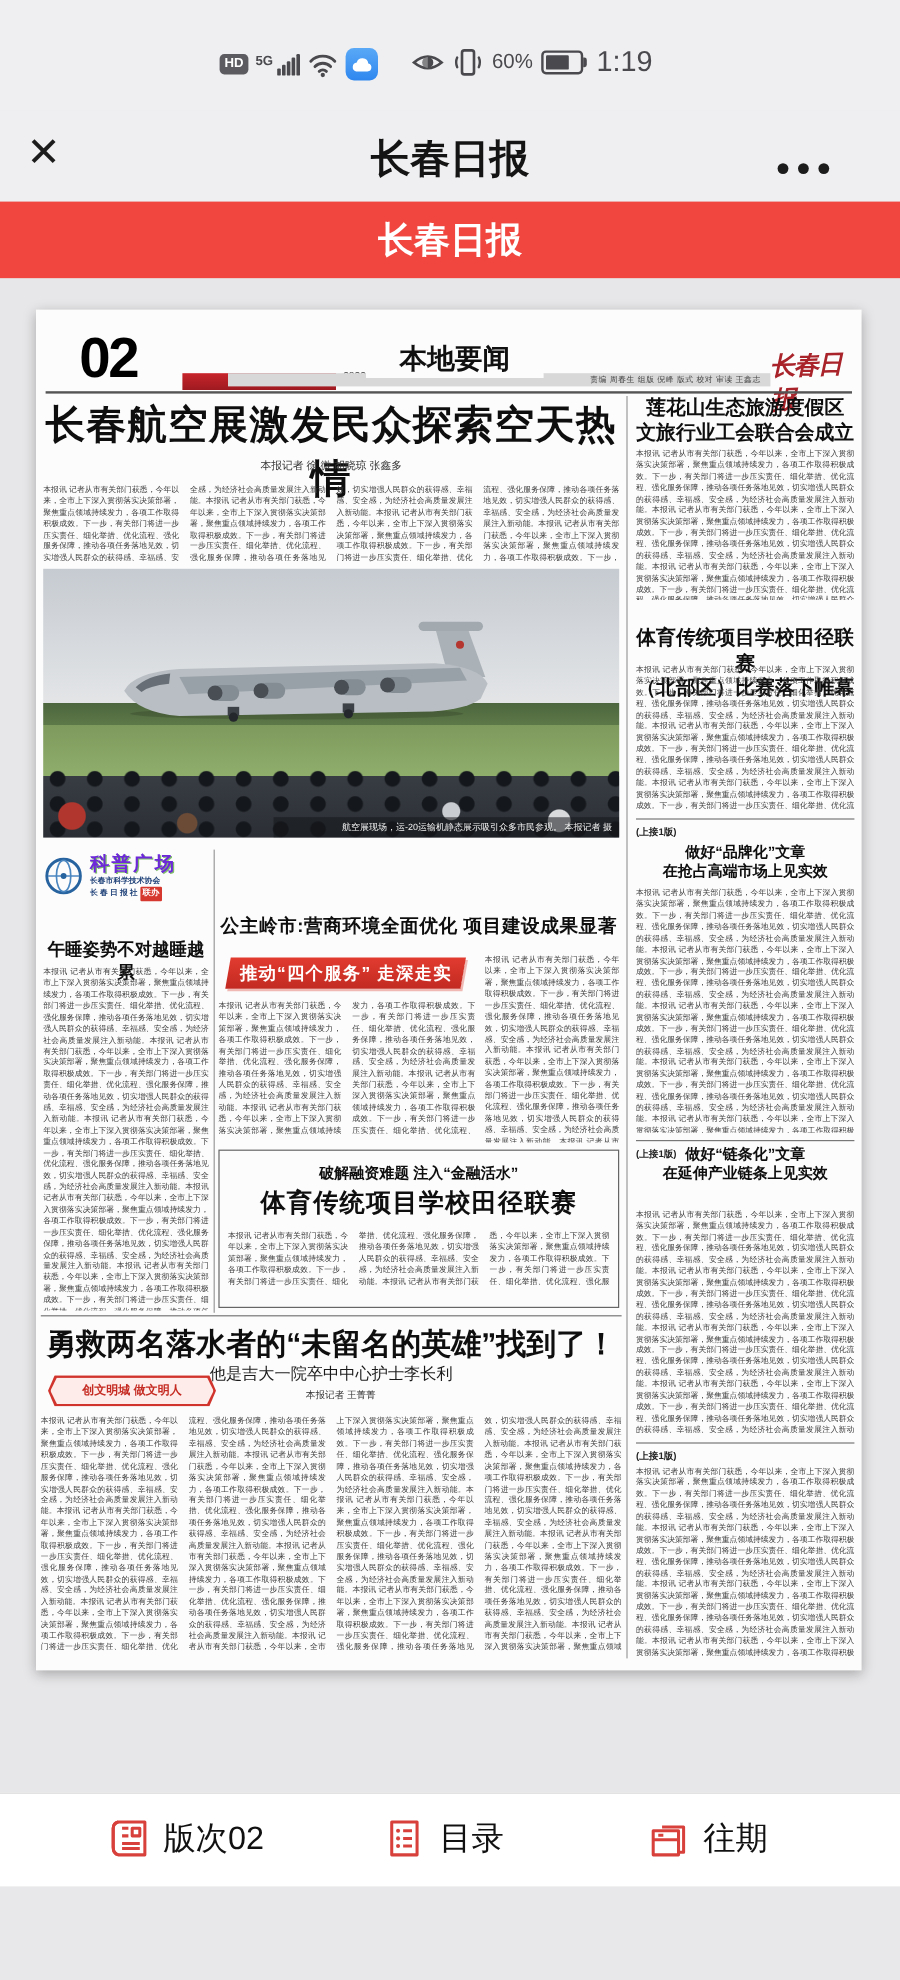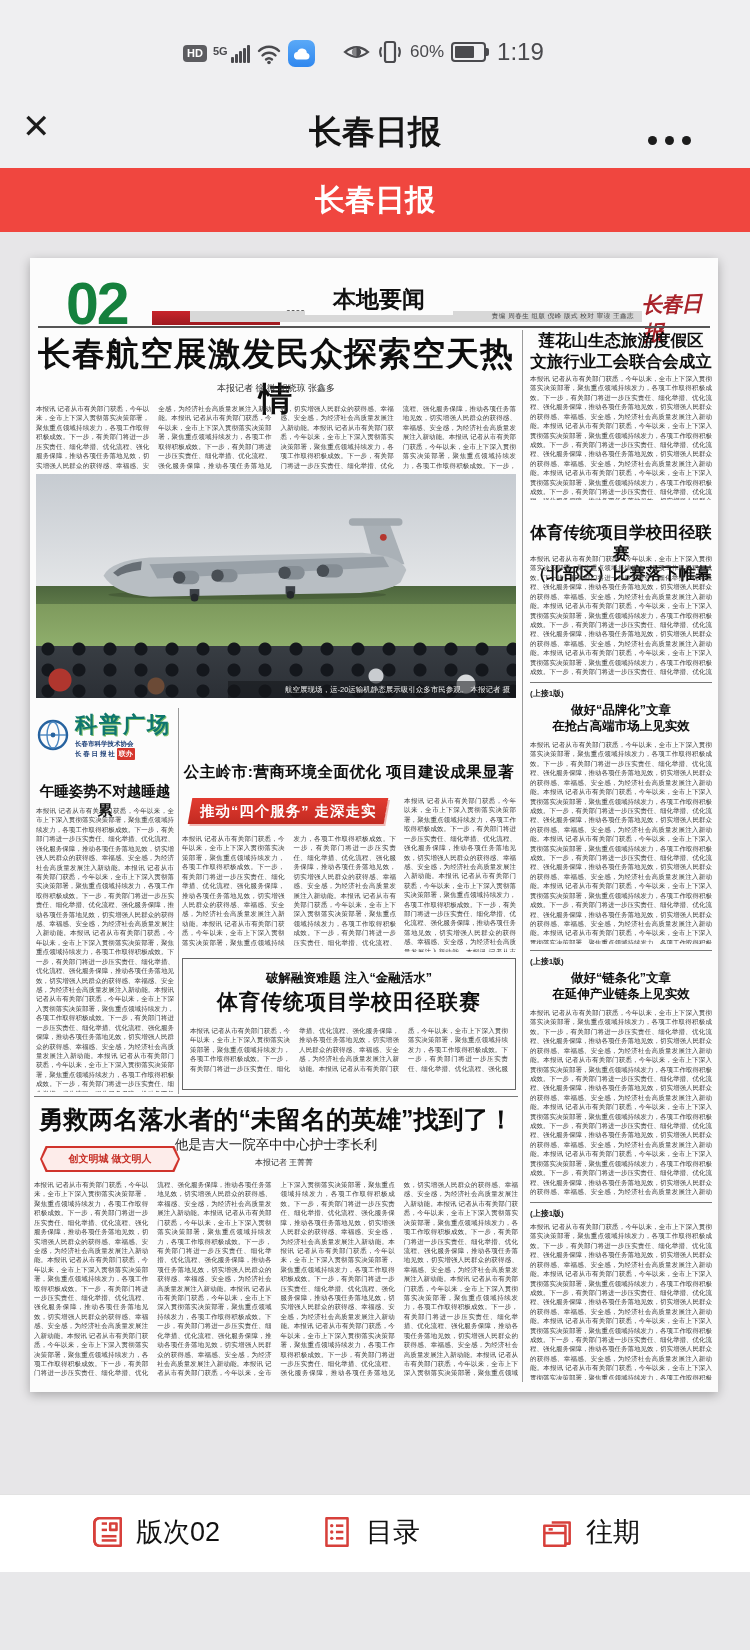--- a/index.html
+++ b/index.html
@@ -35,21 +35,21 @@
 
   
   #banner{left:0;top:168px;width:750px;height:64px;background:#f0463f;
     display:flex;align-items:center;justify-content:center;color:#fff;font-size:30px;font-weight:600;}
 
   
   #content{left:0;top:232px;width:750px;height:1262px;background:#e7e6e8;}
   #sheet{left:30px;top:26px;width:688px;height:1134px;background:#fcfcfc;
     box-shadow:0 3px 10px rgba(0,0,0,.28);overflow:hidden;}
 
-  .pgnum{left:36px;top:12px;font-size:59px;font-weight:900;color:#15803d;letter-spacing:-2px;}
+  .pgnum{left:36px;top:12px;font-size:47px;font-weight:900;color:#000000;letter-spacing:-2px;}
   .redbar{left:122px;top:53px;width:128px;height:14px;background:linear-gradient(#c8242b,#9e1a20);}
   .pdate{left:256px;top:50px;font-size:8.5px;color:#333;}
   .graystrip{left:160px;top:53px;width:452px;height:11px;background:#d8d8d8;
     display:flex;align-items:center;justify-content:flex-end;padding-right:8px;box-sizing:border-box;}
   .staff{font-size:6.5px;color:#444;letter-spacing:.5px;}
   .section-title{left:275px;top:26px;width:140px;text-align:center;background:#fcfcfc;
     font-size:23px;font-weight:900;color:#101010;padding:0 4px;}
   .masthead{left:612px;top:32px;width:76px;font-family:"DejaVu Serif",serif;font-style:italic;
     font-weight:900;font-size:21px;color:#a8232a;transform:rotate(-2deg);letter-spacing:-1px;}
   .headrule{left:8px;top:68px;width:672px;height:0;border-top:2px solid #555;}
@@ -81,21 +81,21 @@
       radial-gradient(circle at 12px 9px,#14171c 0 6px,transparent 7px);
     background-size:auto,auto,auto,auto,31px 21px;
     background-repeat:no-repeat,no-repeat,no-repeat,no-repeat,repeat;}
   .caption{position:absolute;right:0;bottom:0;left:40%;height:17px;
     background:rgba(20,22,26,.55);display:flex;align-items:center;justify-content:flex-end;
     padding-right:6px;font-size:7.5px;color:#f2f2f2;}
 
   
   .kepu{left:6px;top:452px;width:138px;}
   .kepu-row{display:flex;align-items:center;gap:5px;}
-  .kepu-tag{font-size:22px;font-weight:900;color:#0f766e;text-shadow:1px 1px 0 #7fbf6a;letter-spacing:2px;}
+  .kepu-tag{font-size:16px;font-weight:900;color:#6d28d9;text-shadow:1px 1px 0 #7fbf6a;letter-spacing:2px;}
   .kepu-org{font-size:6.5px;font-weight:bold;color:#1c3f77;line-height:1.3;}
   .lb-badge{display:inline-block;background:#d6372e;color:#fff;font-size:7px;
     padding:1px 2px;border-radius:1px;margin-left:2px;}
   .nap-head{left:6px;top:524px;width:138px;font-size:14.5px;}
 
   
   .gzl-head{left:152px;top:504px;width:334px;font-size:15.5px;letter-spacing:.5px;}
   .flag{left:160px;top:540px;width:196px;height:26px;transform:skewX(-10deg);
     background:linear-gradient(#e23b30,#c22a21);display:flex;align-items:center;justify-content:center;
     box-shadow:2px 2px 0 #f0b9b4;}
@@ -293,21 +293,21 @@
 
       <div class="abs hrule" style="left:500px;top:424px;width:182px;"></div>
       <div class="abs rc cont-mark" style="top:430px;">(上接1版)</div>
       <div class="abs rc hl rc-sub" style="top:444px;">
         <span>做好“品牌化”文章</span><br><span>在抢占高端市场上见实效</span>
       </div>
       <div class="abs rc ft" style="top:482px;height:204px;">本报讯 记者从市有关部门获悉，今年以来，全市上下深入贯彻落实决策部署，聚焦重点领域持续发力，各项工作取得积极成效。下一步，有关部门将进一步压实责任、细化举措、优化流程、强化服务保障，推动各项任务落地见效，切实增强人民群众的获得感、幸福感、安全感，为经济社会高质量发展注入新动能。本报讯 记者从市有关部门获悉，今年以来，全市上下深入贯彻落实决策部署，聚焦重点领域持续发力，各项工作取得积极成效。下一步，有关部门将进一步压实责任、细化举措、优化流程、强化服务保障，推动各项任务落地见效，切实增强人民群众的获得感、幸福感、安全感，为经济社会高质量发展注入新动能。本报讯 记者从市有关部门获悉，今年以来，全市上下深入贯彻落实决策部署，聚焦重点领域持续发力，各项工作取得积极成效。下一步，有关部门将进一步压实责任、细化举措、优化流程、强化服务保障，推动各项任务落地见效，切实增强人民群众的获得感、幸福感、安全感，为经济社会高质量发展注入新动能。本报讯 记者从市有关部门获悉，今年以来，全市上下深入贯彻落实决策部署，聚焦重点领域持续发力，各项工作取得积极成效。下一步，有关部门将进一步压实责任、细化举措、优化流程、强化服务保障，推动各项任务落地见效，切实增强人民群众的获得感、幸福感、安全感，为经济社会高质量发展注入新动能。本报讯 记者从市有关部门获悉，今年以来，全市上下深入贯彻落实决策部署，聚焦重点领域持续发力，各项工作取得积极成效。下一步，有关部门将进一步压实责任、细化举措、优化流程、强化服务保障，推动各项任务落地见效，切实增强人民群众的获得感、幸福感、安全感，为经济社会高质量发展注入新动能。本报讯 记者从市有关部门获悉，今年以来，全市上下深入贯彻落实决策部署，聚焦重点领域持续发力，各项工作取得积极成效。下一步，有关部门将进一步压实责任、细化举措、优化流程、强化服务保障，推动各项任务落地见效，切实增强人民群众的获得感、幸福感、安全感，为经济社会高质量发展注入新动能。</div>
 
       <div class="abs hrule" style="left:500px;top:692px;width:182px;"></div>
       <div class="abs rc cont-mark" style="top:698px;">(上接1版)</div>
-      <div class="abs rc hl rc-sub" style="top:712px;">
+      <div class="abs rc hl rc-sub" style="top:696px;">
         <span>做好“链条化”文章</span><br><span>在延伸产业链条上见实效</span>
       </div>
       <div class="abs rc ft" style="top:750px;height:188px;">本报讯 记者从市有关部门获悉，今年以来，全市上下深入贯彻落实决策部署，聚焦重点领域持续发力，各项工作取得积极成效。下一步，有关部门将进一步压实责任、细化举措、优化流程、强化服务保障，推动各项任务落地见效，切实增强人民群众的获得感、幸福感、安全感，为经济社会高质量发展注入新动能。本报讯 记者从市有关部门获悉，今年以来，全市上下深入贯彻落实决策部署，聚焦重点领域持续发力，各项工作取得积极成效。下一步，有关部门将进一步压实责任、细化举措、优化流程、强化服务保障，推动各项任务落地见效，切实增强人民群众的获得感、幸福感、安全感，为经济社会高质量发展注入新动能。本报讯 记者从市有关部门获悉，今年以来，全市上下深入贯彻落实决策部署，聚焦重点领域持续发力，各项工作取得积极成效。下一步，有关部门将进一步压实责任、细化举措、优化流程、强化服务保障，推动各项任务落地见效，切实增强人民群众的获得感、幸福感、安全感，为经济社会高质量发展注入新动能。本报讯 记者从市有关部门获悉，今年以来，全市上下深入贯彻落实决策部署，聚焦重点领域持续发力，各项工作取得积极成效。下一步，有关部门将进一步压实责任、细化举措、优化流程、强化服务保障，推动各项任务落地见效，切实增强人民群众的获得感、幸福感、安全感，为经济社会高质量发展注入新动能。本报讯 记者从市有关部门获悉，今年以来，全市上下深入贯彻落实决策部署，聚焦重点领域持续发力，各项工作取得积极成效。下一步，有关部门将进一步压实责任、细化举措、优化流程、强化服务保障，推动各项任务落地见效，切实增强人民群众的获得感、幸福感、安全感，为经济社会高质量发展注入新动能。本报讯 记者从市有关部门获悉，今年以来，全市上下深入贯彻落实决策部署，聚焦重点领域持续发力，各项工作取得积极成效。下一步，有关部门将进一步压实责任、细化举措、优化流程、强化服务保障，推动各项任务落地见效，切实增强人民群众的获得感、幸福感、安全感，为经济社会高质量发展注入新动能。</div>
 
       <div class="abs hrule" style="left:500px;top:944px;width:182px;"></div>
       <div class="abs rc cont-mark" style="top:950px;">(上接1版)</div>
       <div class="abs rc ft" style="top:964px;height:158px;">本报讯 记者从市有关部门获悉，今年以来，全市上下深入贯彻落实决策部署，聚焦重点领域持续发力，各项工作取得积极成效。下一步，有关部门将进一步压实责任、细化举措、优化流程、强化服务保障，推动各项任务落地见效，切实增强人民群众的获得感、幸福感、安全感，为经济社会高质量发展注入新动能。本报讯 记者从市有关部门获悉，今年以来，全市上下深入贯彻落实决策部署，聚焦重点领域持续发力，各项工作取得积极成效。下一步，有关部门将进一步压实责任、细化举措、优化流程、强化服务保障，推动各项任务落地见效，切实增强人民群众的获得感、幸福感、安全感，为经济社会高质量发展注入新动能。本报讯 记者从市有关部门获悉，今年以来，全市上下深入贯彻落实决策部署，聚焦重点领域持续发力，各项工作取得积极成效。下一步，有关部门将进一步压实责任、细化举措、优化流程、强化服务保障，推动各项任务落地见效，切实增强人民群众的获得感、幸福感、安全感，为经济社会高质量发展注入新动能。本报讯 记者从市有关部门获悉，今年以来，全市上下深入贯彻落实决策部署，聚焦重点领域持续发力，各项工作取得积极成效。下一步，有关部门将进一步压实责任、细化举措、优化流程、强化服务保障，推动各项任务落地见效，切实增强人民群众的获得感、幸福感、安全感，为经济社会高质量发展注入新动能。本报讯 记者从市有关部门获悉，今年以来，全市上下深入贯彻落实决策部署，聚焦重点领域持续发力，各项工作取得积极成效。下一步，有关部门将进一步压实责任、细化举措、优化流程、强化服务保障，推动各项任务落地见效，切实增强人民群众的获得感、幸福感、安全感，为经济社会高质量发展注入新动能。</div>
     </div>
   </div>
 

